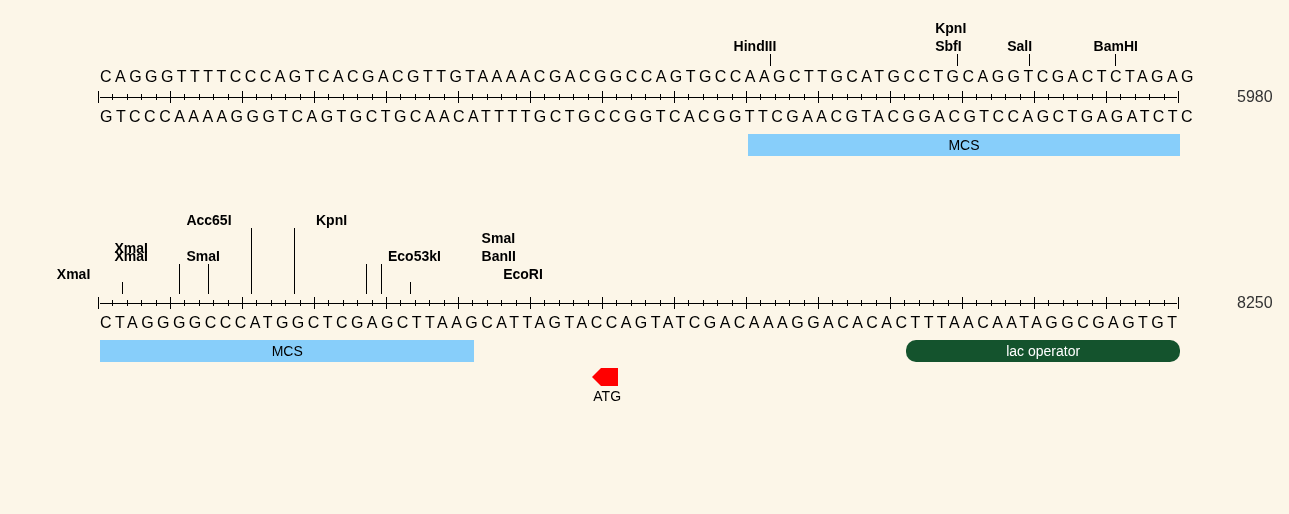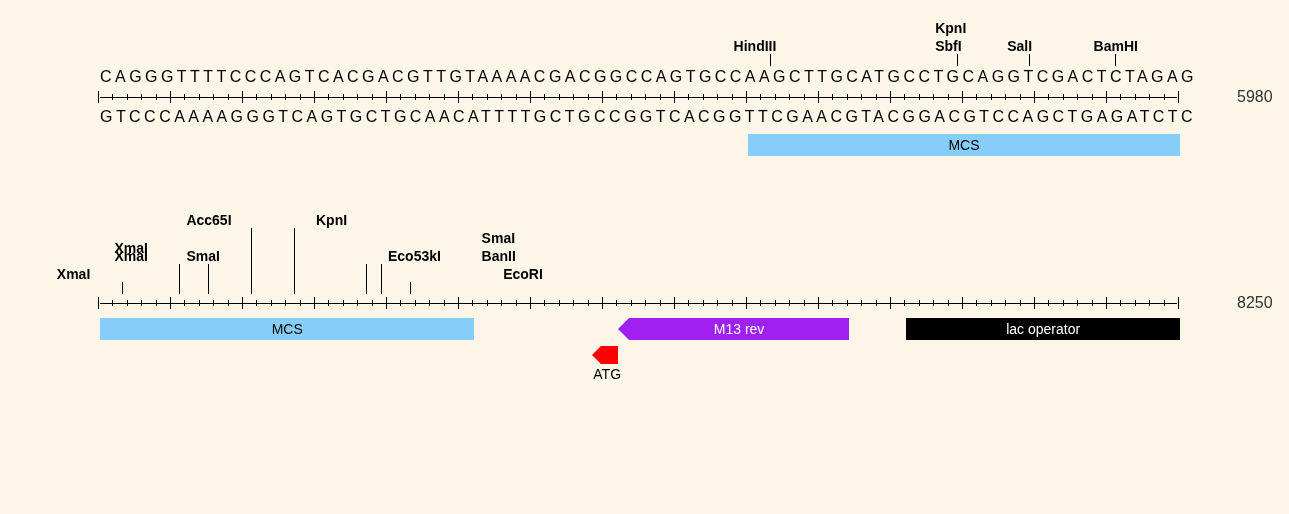--- a/index.html
+++ b/index.html
@@ -83,21 +83,21 @@
     position: absolute;
     height: 22px;
     line-height: 22px;
     color: #fff;
     font-size: 14px;
     text-align: center;
     box-sizing: border-box;
   }
   .feature.purple { background: #a020f0; }
   .feature.skyblue { background: #87cefa; color: #000; }
-  .feature.teal { background: #000000; }
+  .feature.teal { background: #14532d; border-radius: 10px; }
   .feature.red { background: #ff0000; color: #000; }
   .arrow-right::after {
     content: '';
     position: absolute;
     right: -11px;
     top: 0;
     border-top: 11px solid transparent;
     border-bottom: 11px solid transparent;
     border-left: 11px solid #a020f0;
   }
@@ -333,21 +333,23 @@
             <div class="tick major" style="left: 1006px;"></div>
             <div class="tick" style="left: 1020.4px;"></div>
             <div class="tick" style="left: 1034.8px;"></div>
             <div class="tick" style="left: 1049.2px;"></div>
             <div class="tick" style="left: 1063.6px;"></div>
             <div class="tick major" style="left: 1078px;"></div>
           </div>
         </div>
         <div class="position-label" style="margin-left: 60px;">8250</div>
       </div>
+      <div class="sequence-row">
+        <div class="sequence">CTAGGGGCCCATGGCTCGAGCTTAAGCATTAGTACCAGTATCGACAAAGGACACACTTTAACAATAGGCGAGTGT</div>
+      </div>
       <div class="feature-area tall">
         <div class="feature skyblue" style="left: 0px; width: 374.4px; top: 0px;"><span>MCS</span></div>
-        <div class="feature purple arrow-left-purple" style="left: 529.4px; width: 219.4px; top: 0px;"><span>M13 rev</span></div>
         <div class="feature teal" style="left: 806.4px; width: 273.6px; top: 0px;"><span>lac operator</span></div>
         <div class="feature red arrow-left-red" style="left: 500.6px; width: 17.8px; top: 28px;"></div>
         <div class="atg-label" style="left: 485.6px; top: 48px; width: 43.2px;">ATG</div>
       </div>
     </div>
   </div>
 
 </body></html>

